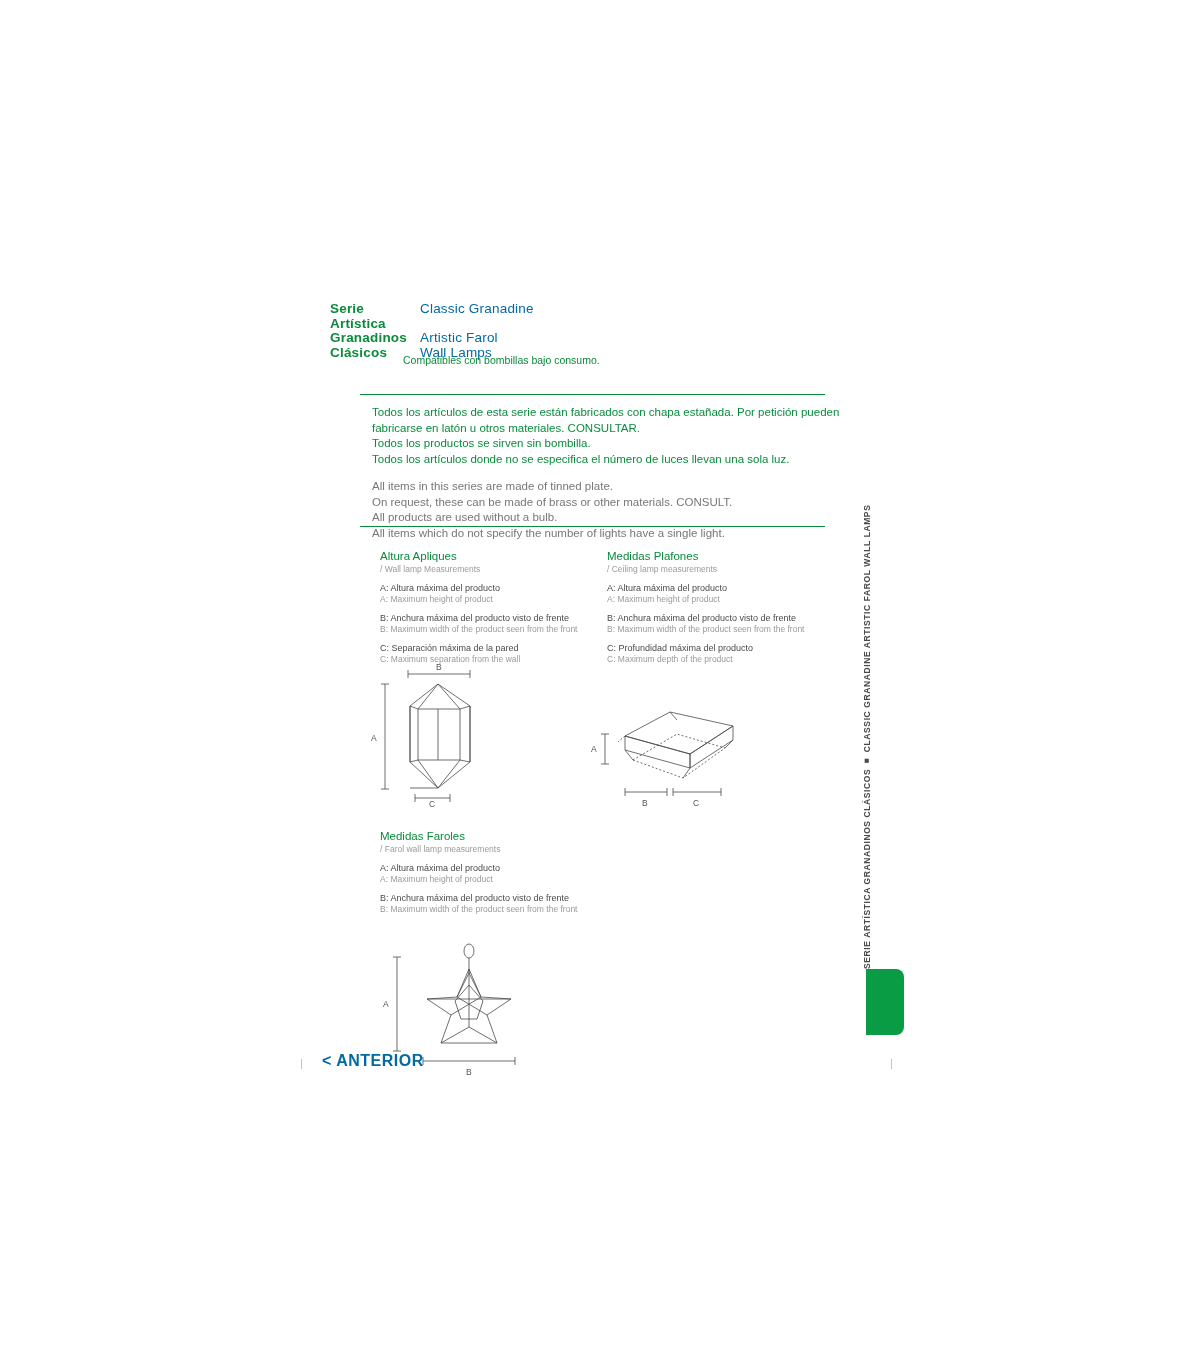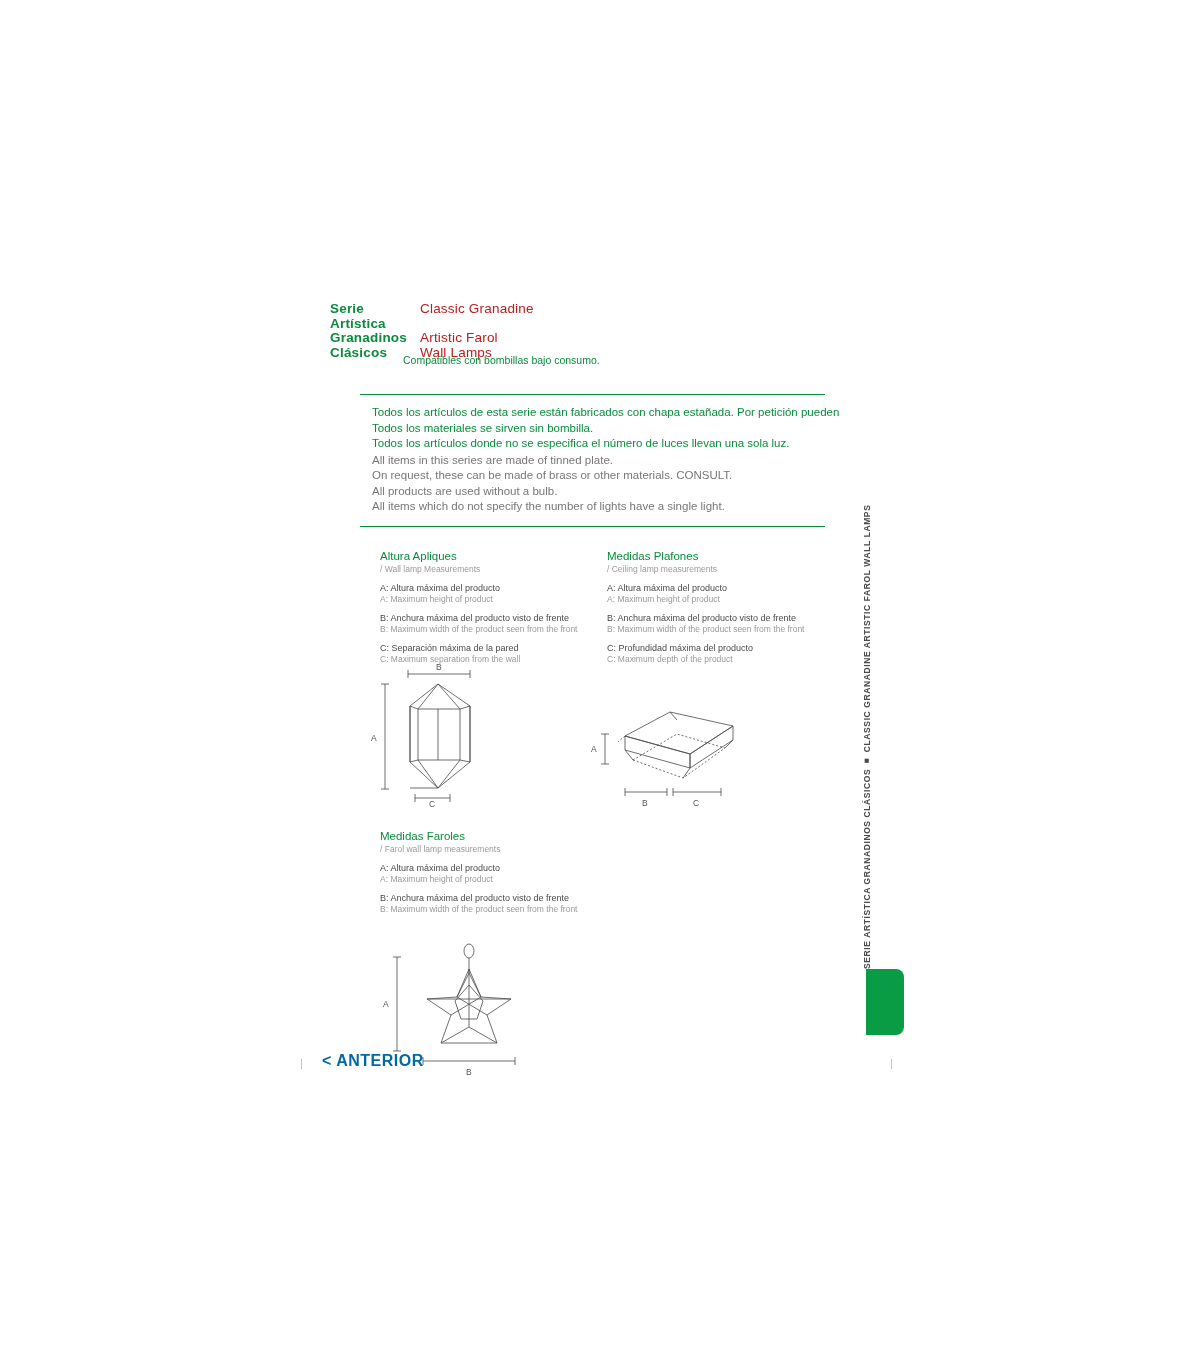--- a/index.html
+++ b/index.html
@@ -37,21 +37,21 @@
   .title-es {
     font-weight: bold;
     font-size: 13.5px;
     color: #0a8b3c;
     letter-spacing: 0.2px;
     width: 90px;
     line-height: 14.5px;
   }
   .title-en {
     font-size: 13.5px;
-    color: #b91c1c;
+    color: #0369a1;
     line-height: 14.5px;
     letter-spacing: 0.2px;
   }
 
   .compat {
     position: absolute;
     left: 360px;
     top: 350px;
     width: 520px;
     line-height: 13px;
@@ -81,21 +81,21 @@
     left: 372px;
     top: 401px;
     width: 480px;
   }
   .notes .es-line {
     font-size: 11.5px;
     color: #0a8b3c;
     line-height: 15.5px;
   }
   .notes .en-block {
-    margin-top: 1px;
+    margin-top: 12px;
   }
   .notes .en-line {
     font-size: 11.5px;
     color: #777777;
     line-height: 15.5px;
   }
 
   
   .meas {
     position: absolute;
@@ -211,21 +211,22 @@
 
   <div class="compat">
     <span class="es">Compatibles con bombillas bajo consumo.</span>
   </div>
 
   <div class="rule rule-top"></div>
   <div class="rule rule-bottom"></div>
 
   <div class="notes">
     <div class="es-line">Todos los artículos de esta serie están fabricados con chapa estañada. Por petición pueden</div>
-    <div class="es-line">Todos los materiales se sirven sin bombilla.</div>
+    <div class="es-line">fabricarse en latón u otros materiales. CONSULTAR.</div>
+    <div class="es-line">Todos los productos se sirven sin bombilla.</div>
     <div class="es-line">Todos los artículos donde no se especifica el número de luces llevan una sola luz.</div>
     <div class="en-block">
       <div class="en-line">All items in this series are made of tinned plate.</div>
       <div class="en-line">On request, these can be made of brass or other materials. CONSULT.</div>
       <div class="en-line">All products are used without a bulb.</div>
       <div class="en-line">All items which do not specify the number of lights have a single light.</div>
     </div>
   </div>
 
   <div class="meas meas-apliques">

